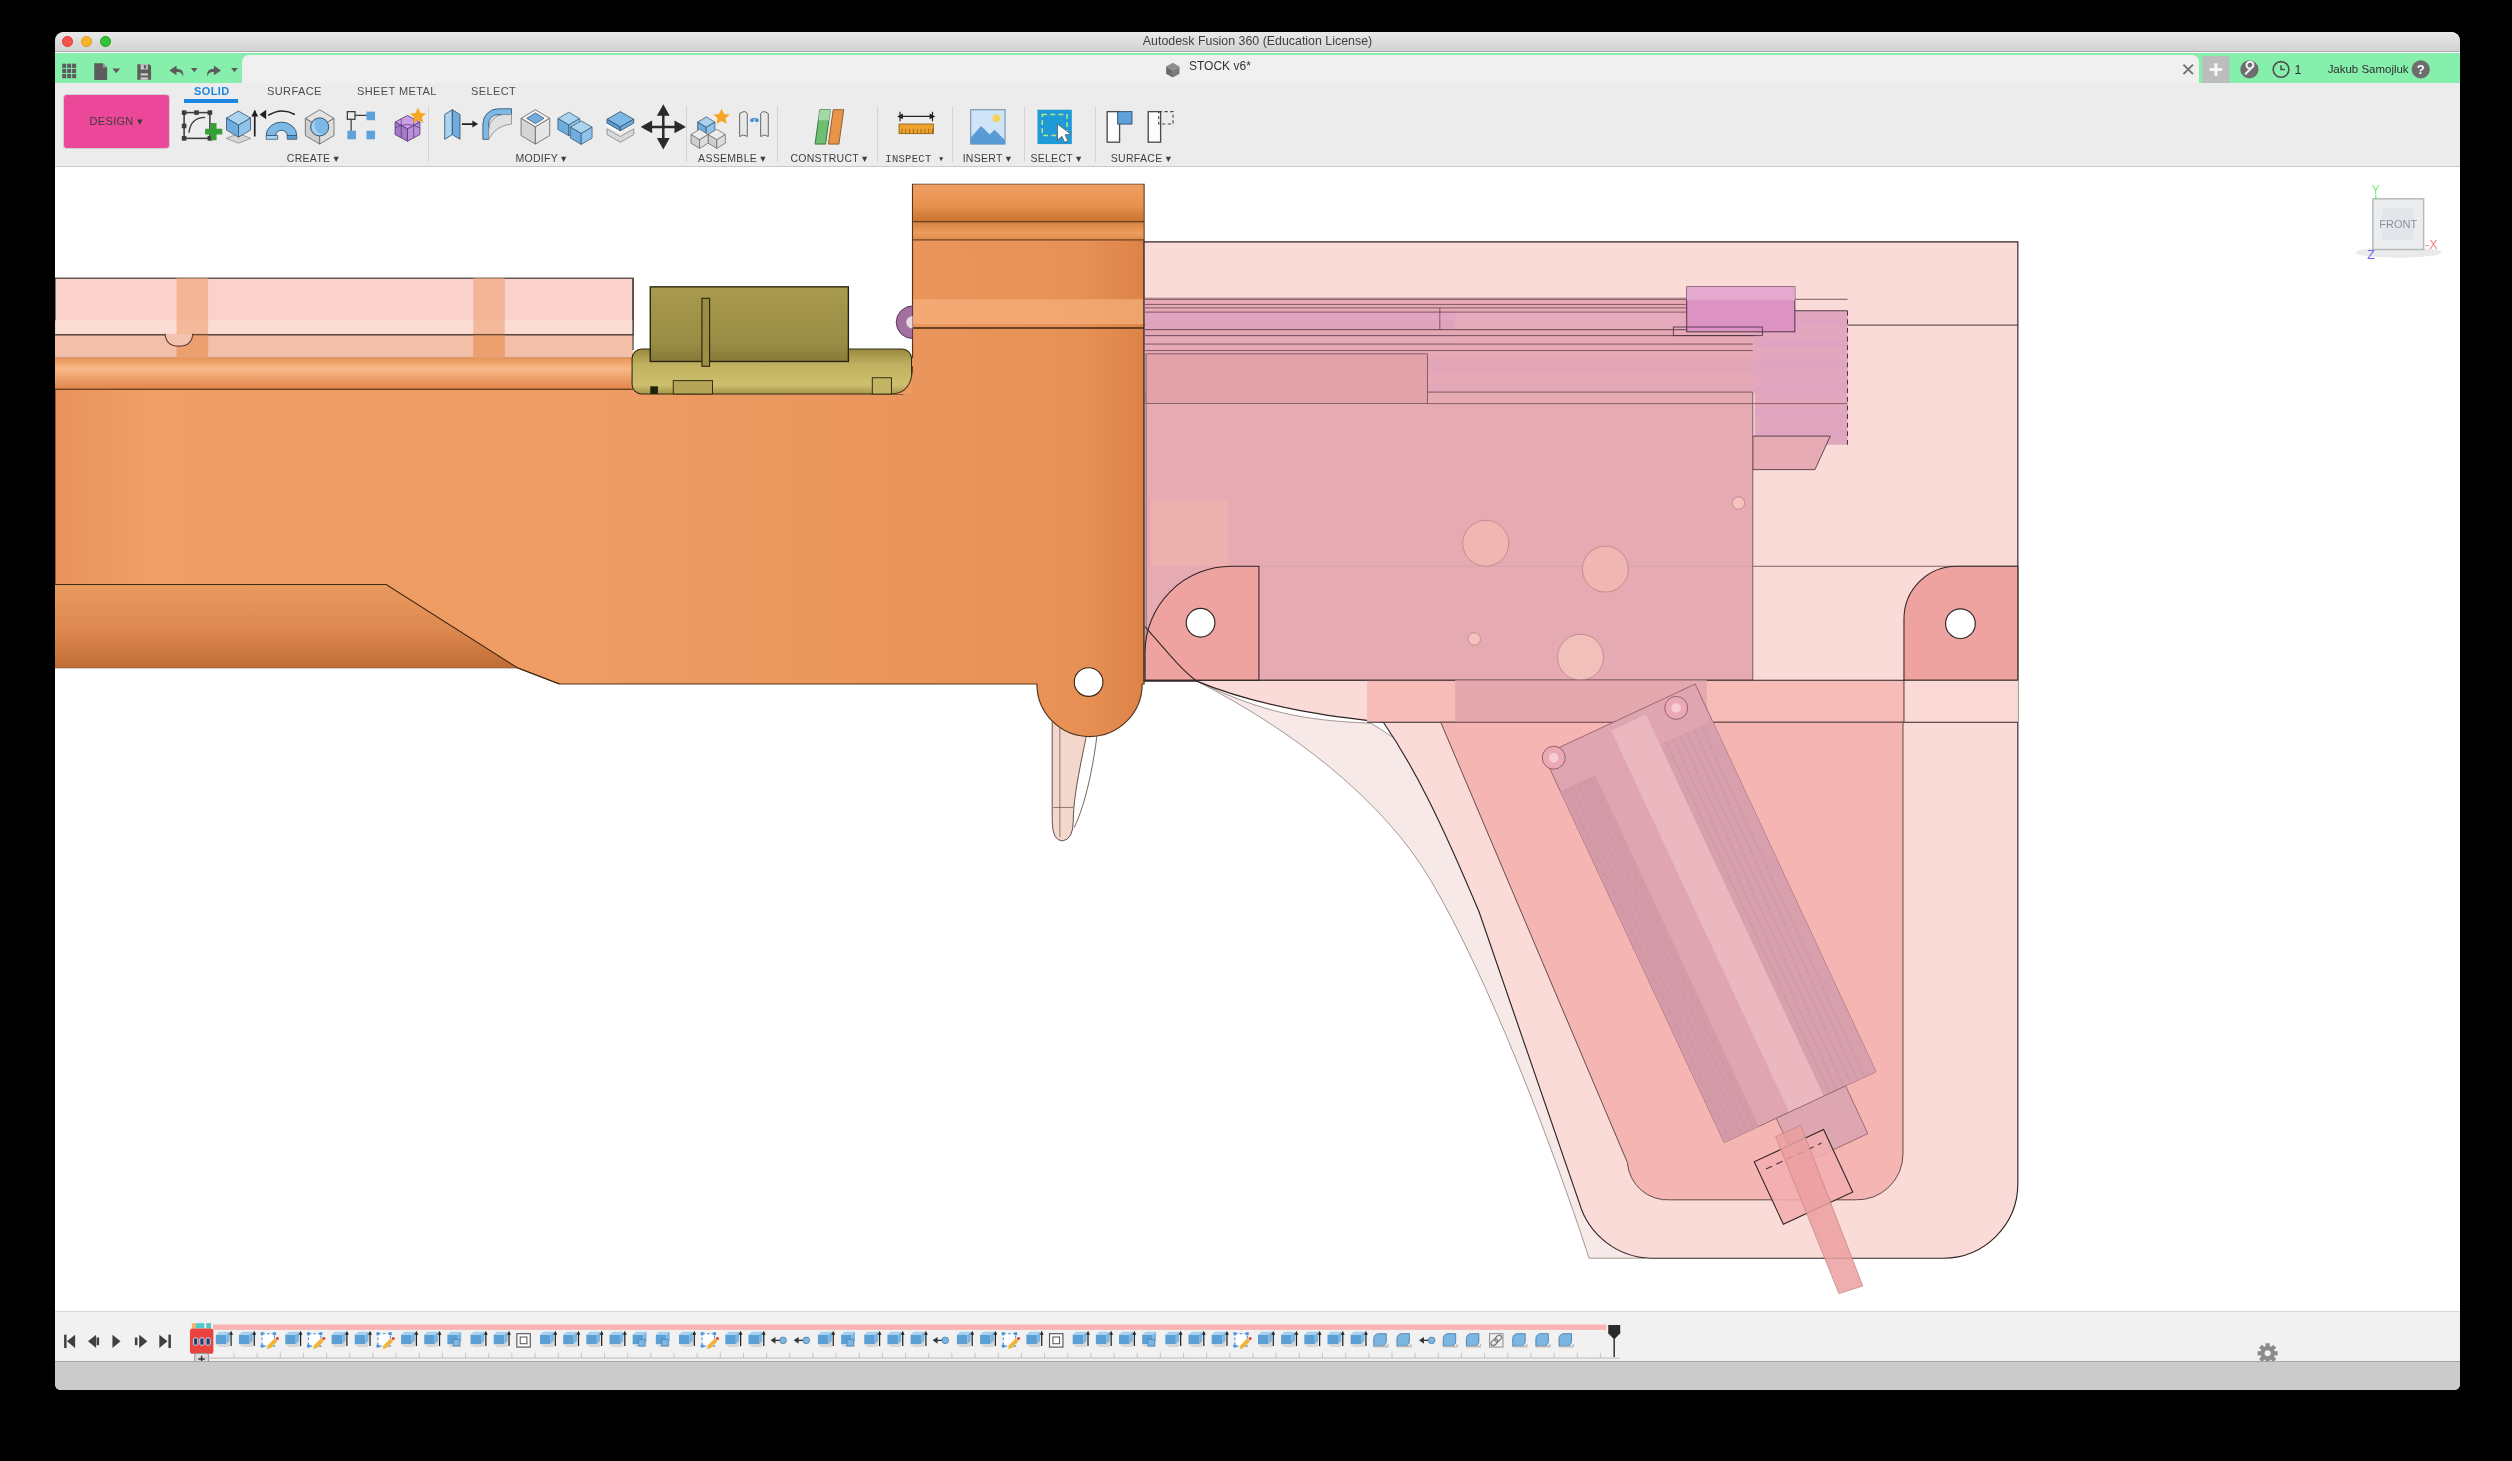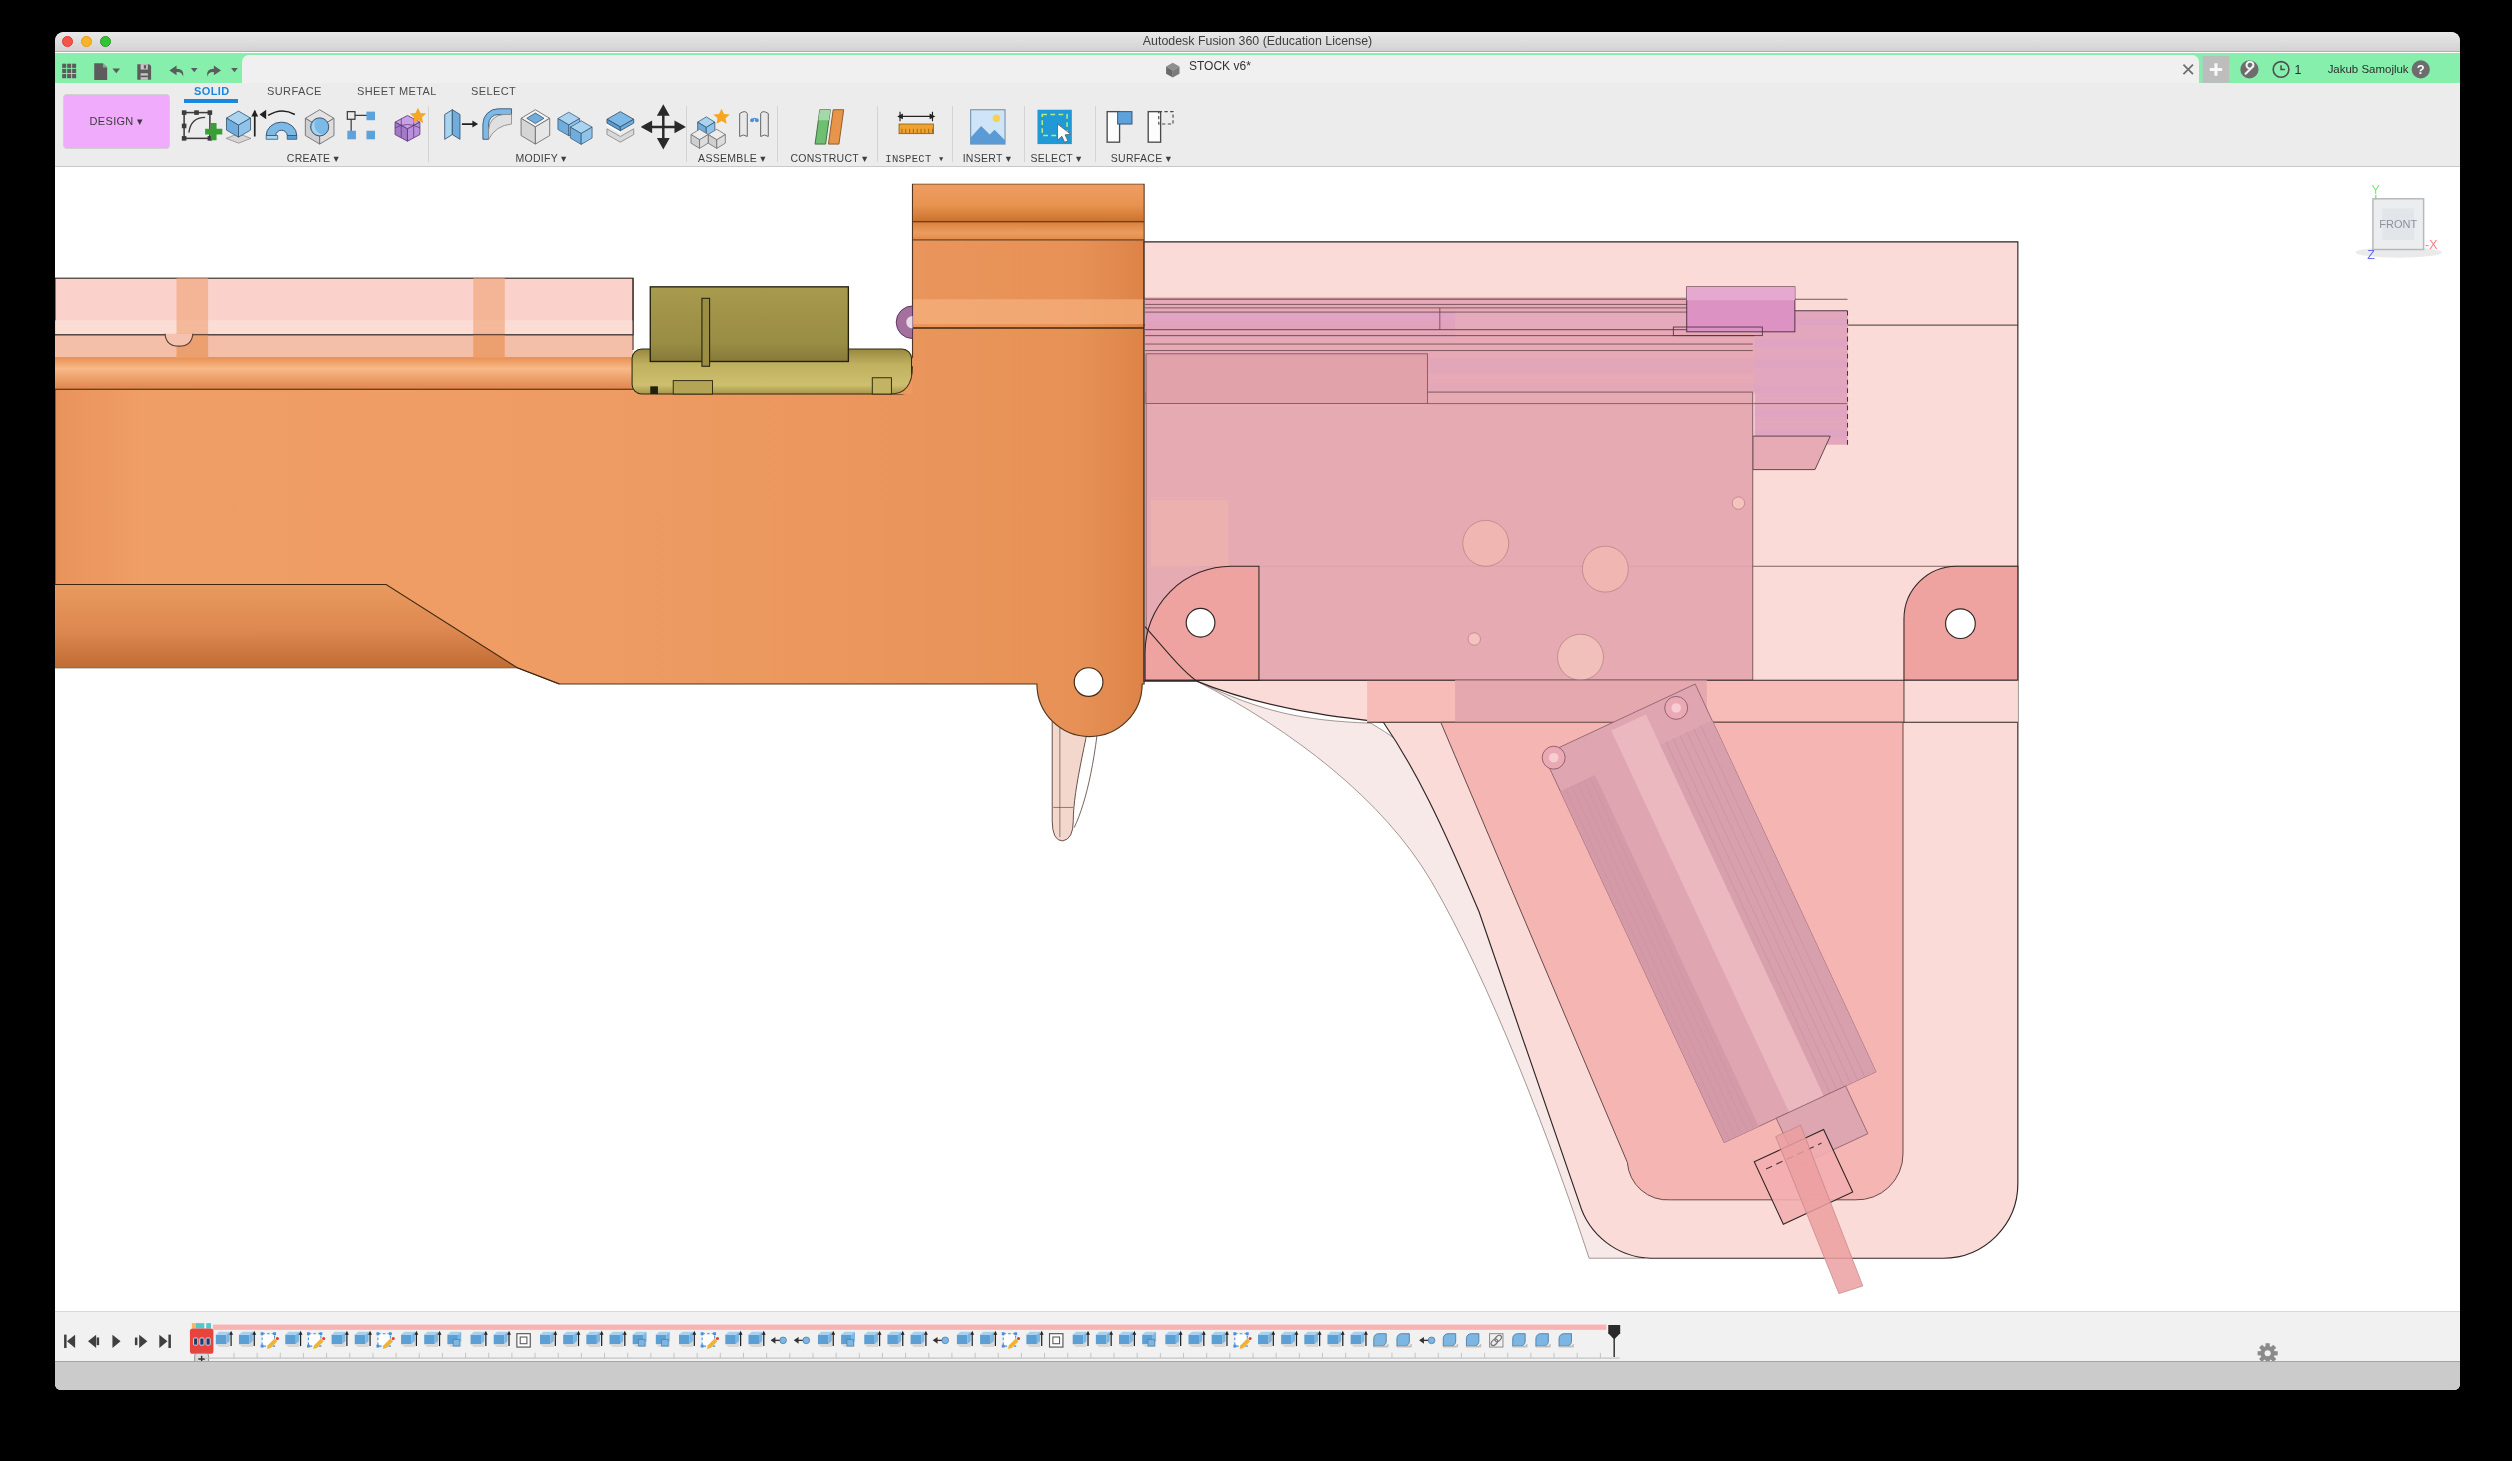--- a/index.html
+++ b/index.html
@@ -11,21 +11,21 @@
   background:linear-gradient(#e9e9e9,#d2d2d2); border-bottom:1px solid #adadad; }
 .tl { position:absolute; top:4.3px; width:10.5px; height:10.5px; border-radius:50%; }
 #title { position:absolute; top:0; left:0; width:2405px; text-align:center; line-height:19px;
   font-size:12.4px; color:#3f3f3f; }
 #qat { position:absolute; left:0; top:21px; width:2405px; height:30px; background:#86efac; }
 #tab { position:absolute; left:187px; top:1.9px; width:1957px; height:28px; background:#f0f0f0;
   border-radius:6.7px 6.7px 0 0; }
 #tabtext { position:absolute; left:1134px; top:5.7px; font-size:12px; color:#333; }
 #ribbon { position:absolute; left:0; top:51px; width:2405px; height:84px; background:#ececec;
   border-bottom:1px solid #c9c9c9; }
-#designbtn { position:absolute; left:7.7px; top:10.5px; width:107px; height:55px; background:#f0abfc;
+#designbtn { position:absolute; left:7.7px; top:10.5px; width:107px; height:55px; background:#ec4899;
   border:1px solid #d0d0d0; border-radius:3.8px; text-align:center; line-height:53px;
   font-size:11px; color:#3b3b3b; letter-spacing:0.3px; }
 .rtab { position:absolute; top:1.9px; font-size:11px; color:#4d4d4d; letter-spacing:0.4px; }
 .glabel { position:absolute; top:69px; font-size:10.5px; color:#3e3e3e; letter-spacing:0.3px;
   transform:translateX(-50%); white-space:nowrap; }
 .gsep { position:absolute; top:23px; width:1px; height:56px; background:#d4d4d4; }
 #canvas { position:absolute; left:0; top:136px; width:2405px; height:1143px; background:#ffffff; }
 #timeline { position:absolute; left:0; top:1279px; width:2405px; height:51px; background:#f1f1f1;
   border-top:1px solid #d8d8d8; }
 #statusbar { position:absolute; left:0; top:1329px; width:2405px; height:29px; background:#cbcbcb;

